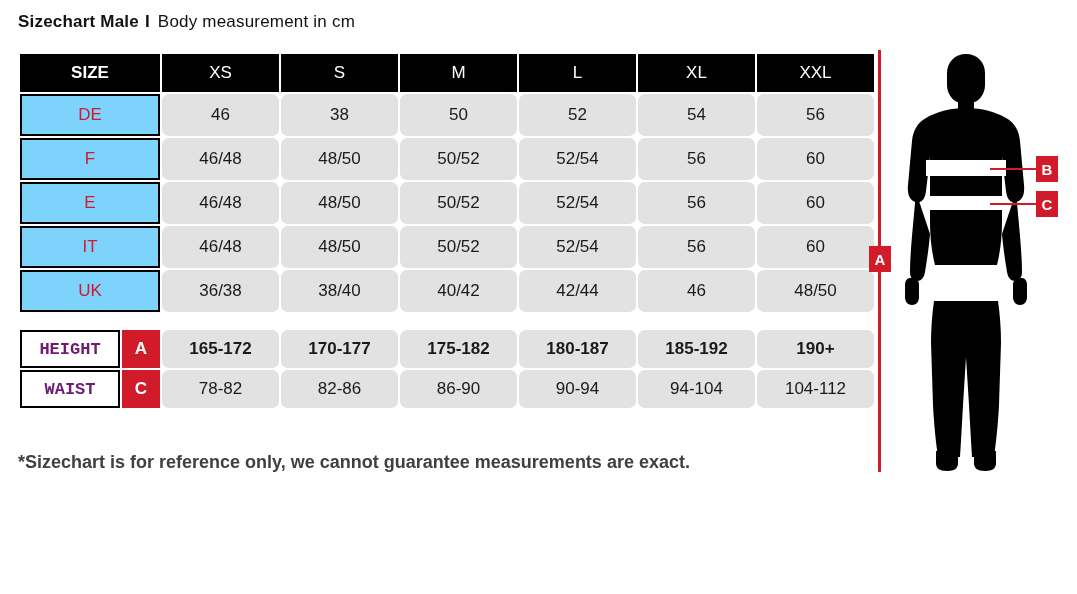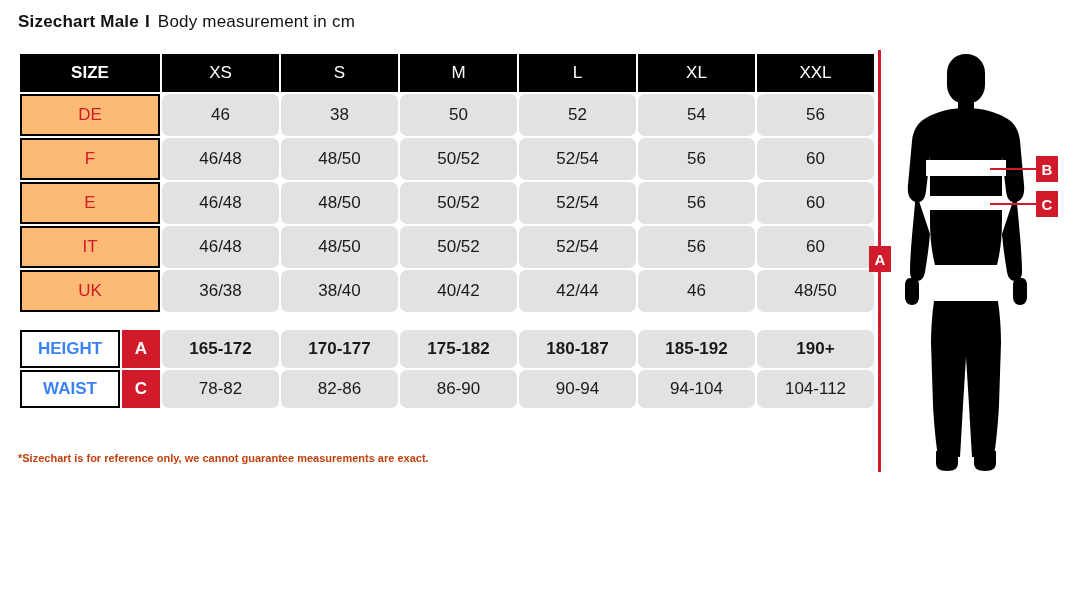--- a/index.html
+++ b/index.html
@@ -72,21 +72,21 @@
   .hdr {
     background: #000000;
     color: #ffffff;
     font-weight: bold;
     font-size: 17px;
   }
   .hdr.size-lbl { font-weight: bold; }
 
   
   .country-lbl {
-    background: #fdba74;
+    background: #7dd3fc;
     border: 2px solid #000000;
     color: #d11a2a;
     font-weight: bold;
     font-size: 17px;
     height: 34px;
   }
   .cell {
     background: #e2e2e2;
     color: #1a1a1a;
     border-radius: 7px;
@@ -103,50 +103,51 @@
   
   .meas-lbl-wrap {
     display: flex;
     align-items: stretch;
     height: 38px;
   }
   .meas-lbl {
     flex: 1 1 auto;
     border: 2px solid #000000;
     background: #ffffff;
-    color: #3b82f6;
+    color: #701a75;
     font-weight: bold;
     font-size: 17px;
     display: flex;
     align-items: center;
     justify-content: center;
     box-sizing: border-box;
+    font-family: Liberation Mono, monospace;
   }
   .meas-mark {
     width: 38px;
     flex: 0 0 38px;
     background: #d11a2a;
     color: #ffffff;
     font-weight: bold;
     font-size: 17px;
     display: flex;
     align-items: center;
     justify-content: center;
     margin-left: 2px;
     box-sizing: border-box;
   }
   td.meas-lbl-td { padding: 0; background: transparent; }
 
   .footnote {
     position: absolute;
     left: 18px;
     top: 452px;
-    font-size: 11px;
-    font-weight: bold;
-    color: #c2410c;
+    font-size: 18px;
+    font-weight: bold;
+    color: #404040;
   }
 
   
   .figure {
     position: absolute;
     left: 866px;
     top: 46px;
     width: 200px;
     height: 430px;
   }

